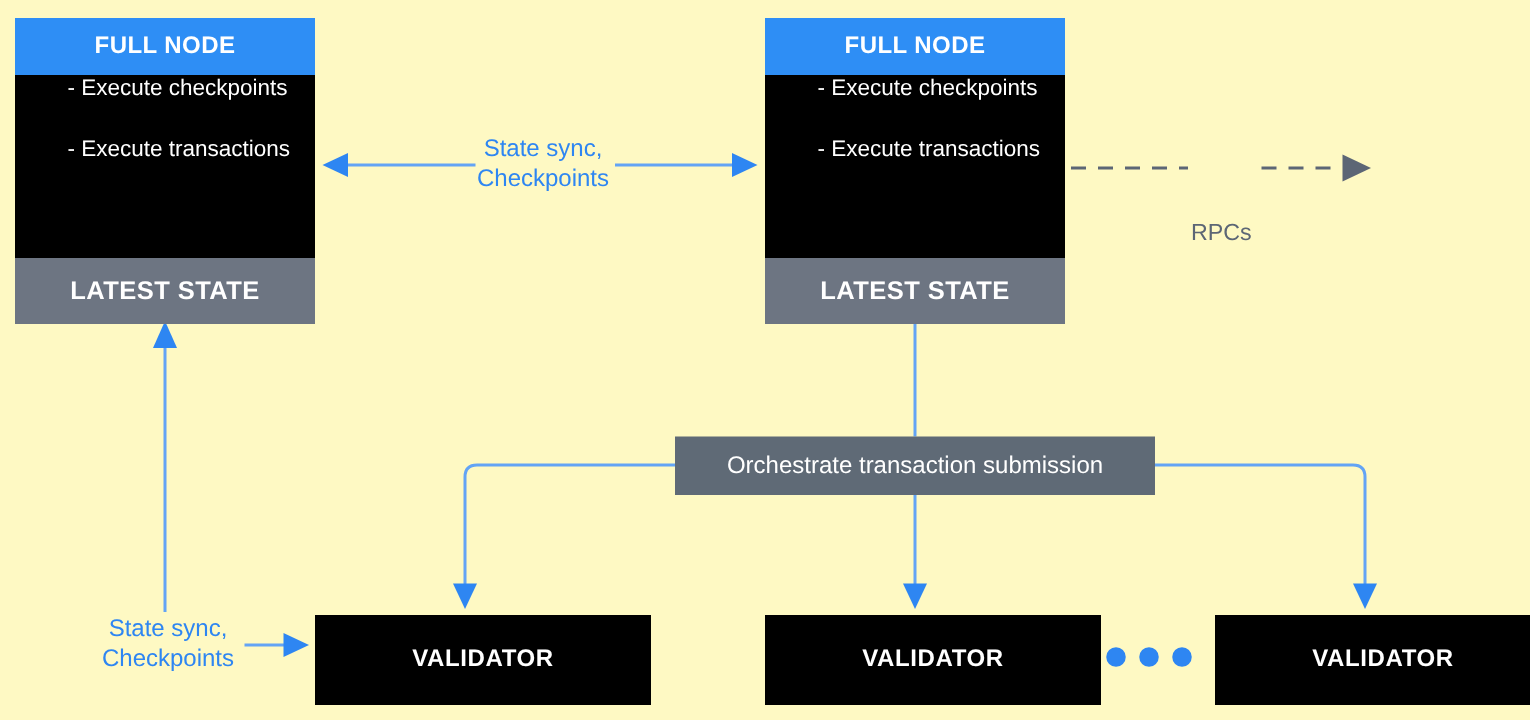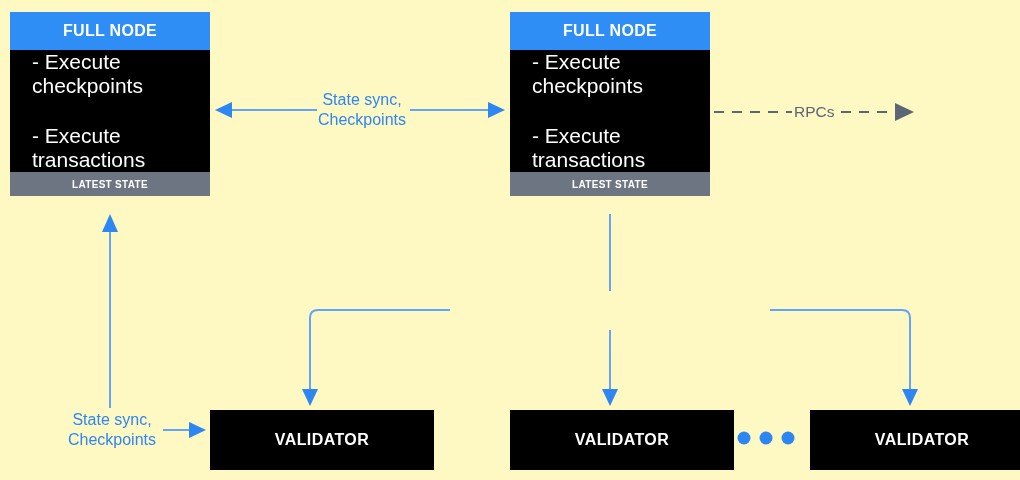--- a/index.html
+++ b/index.html
@@ -17,33 +17,33 @@
   .canvas{position:relative;width:1020px;height:480px;background:#fef9c3;overflow:hidden;}
   .arrow-layer{position:absolute;left:0;top:0;width:1020px;height:480px;}
   .blue-line{stroke:var(--line-blue);stroke-width:2;fill:none;}
   .blue-head{fill:var(--blue-text);stroke:none;}
   .rpc-line{stroke:var(--rpc-gray);stroke-width:2;fill:none;stroke-dasharray:10 8;}
   .rpc-head{fill:var(--rpc-gray);stroke:none;}
   .dot{fill:var(--blue-text);}
   .node{position:absolute;width:200px;display:flex;flex-direction:column;}
   .node-header{height:38px;background:var(--header-blue);color:#ffffff;font-weight:bold;
     font-size:16px;letter-spacing:.3px;display:flex;align-items:center;justify-content:center;}
-  .node-body{height:122px;background:var(--box-black);color:#ffffff;font-size:21px;
-    display:flex;flex-direction:column;justify-content:space-between;row-gap:24px;padding-left:22px;}
-  .node-footer{height:24px;background:var(--footer-gray);color:#ffffff;font-weight:bold;
-    font-size:10px;letter-spacing:.3px;display:flex;align-items:center;justify-content:center;}
+  .node-body{height:122px;background:var(--box-black);color:#ffffff;font-size:15px;
+    display:flex;flex-direction:column;justify-content:flex-start;row-gap:24px;padding-left:35px;}
+  .node-footer{height:44px;background:var(--footer-gray);color:#ffffff;font-weight:bold;
+    font-size:17px;letter-spacing:.3px;display:flex;align-items:center;justify-content:center;}
   .orchestrate{position:absolute;left:450px;top:291px;width:320px;height:39px;
     background:var(--orchestrate-gray);color:#ffffff;font-size:16px;
     display:flex;align-items:center;justify-content:center;}
   .validator{position:absolute;top:410px;width:224px;height:60px;background:var(--box-black);
     color:#ffffff;font-weight:bold;font-size:16px;letter-spacing:.4px;
     display:flex;align-items:center;justify-content:center;}
   .blue-label{position:absolute;color:var(--blue-text);font-size:16px;line-height:20px;
     text-align:center;white-space:nowrap;}
-  .rpc-label{position:absolute;color:var(--rpc-gray);font-size:15.5px;white-space:nowrap;}
+  .rpc-label{position:absolute;color:var(--rpc-gray);font-size:15.5px;white-space:nowrap;margin-top:44px;}
 </style>
 </head>
 <body>
 
 <div class="canvas">
 
   <svg class="arrow-layer" viewBox="0 0 1020 480" xmlns="http://www.w3.org/2000/svg">
 
     <g>
       <line class="blue-line" x1="231" y1="110" x2="317" y2="110"></line>
@@ -112,20 +112,21 @@
     <div class="node-footer">LATEST STATE</div>
   </div>
 
   <div class="blue-label" style="left:302px;top:90px;width:120px;">
     <div>State sync,</div>
     <div>Checkpoints</div>
   </div>
 
   <div class="rpc-label" style="left:794px;top:103px;">RPCs</div>
 
+  <div class="orchestrate">Orchestrate transaction submission</div>
 
   <div class="blue-label" style="left:52px;top:410px;width:120px;">
     <div>State sync,</div>
     <div>Checkpoints</div>
   </div>
 
   <div class="validator" style="left:210px;">VALIDATOR</div>
   <div class="validator" style="left:510px;">VALIDATOR</div>
   <div class="validator" style="left:810px;">VALIDATOR</div>
 

